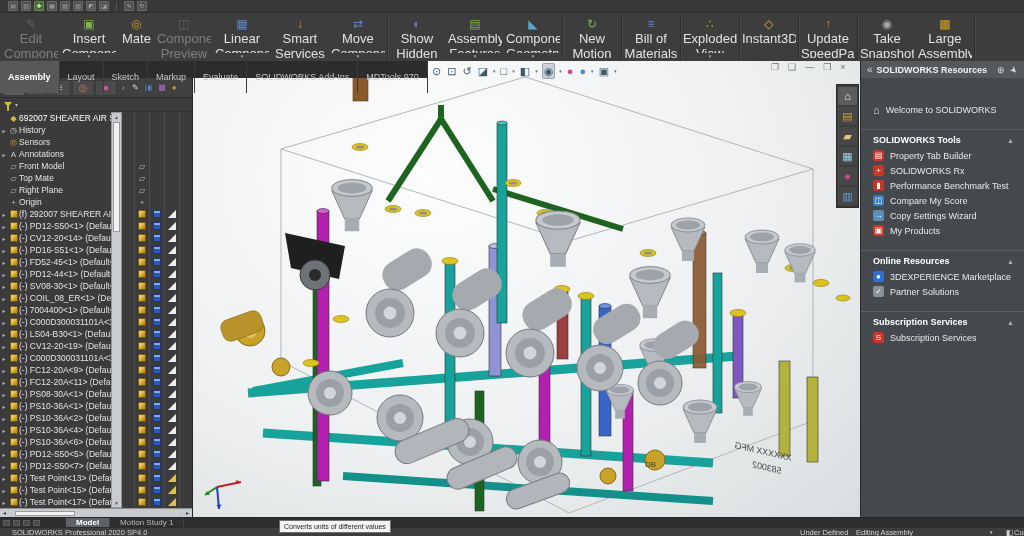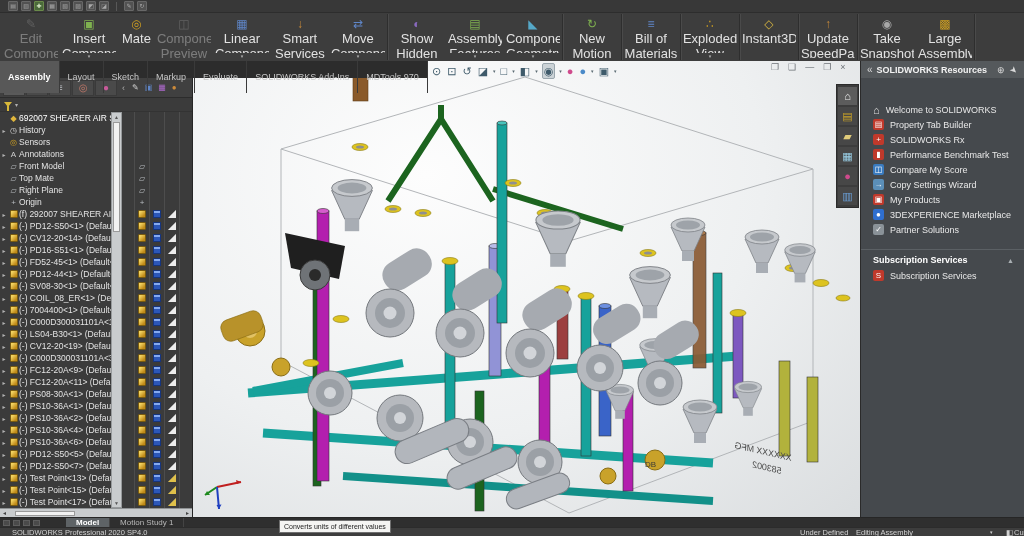--- a/index.html
+++ b/index.html
@@ -1101,20 +1101,24 @@
     <span id="tp-collapse">«</span>
     <span id="tp-title">SOLIDWORKS Resources</span>
     <span class="tp-hicon">⊕</span>
     <span class="tp-hicon" style="display:inline-block;transform:rotate(45deg)">➤</span>
   </div>
   <div id="tp-body">
       <div class="tp-item tp-welcome">
         <span style="font-size: 11px; color: rgb(216, 216, 216);">⌂</span>
         <span>Welcome to SOLIDWORKS</span>
       </div>
+      <div class="tp-section">
+        <span class="tp-sectitle">SOLIDWORKS Tools</span>
+        <span class="tp-chev">▲</span>
+      </div>
       <div class="tp-item">
         <span class="tp-chip" style="background: rgb(192, 57, 43);">▤</span>
         <span>Property Tab Builder</span>
       </div>
       <div class="tp-item">
         <span class="tp-chip" style="background: rgb(192, 57, 43);">+</span>
         <span>SOLIDWORKS Rx</span>
       </div>
       <div class="tp-item">
         <span class="tp-chip" style="background: rgb(192, 57, 43);">▮</span>
@@ -1124,20 +1128,24 @@
         <span class="tp-chip" style="background: rgb(58, 123, 191);">◫</span>
         <span>Compare My Score</span>
       </div>
       <div class="tp-item">
         <span class="tp-chip" style="background: rgb(91, 143, 185);">→</span>
         <span>Copy Settings Wizard</span>
       </div>
       <div class="tp-item">
         <span class="tp-chip" style="background: rgb(192, 57, 43);">▣</span>
         <span>My Products</span>
+      </div>
+      <div class="tp-section">
+        <span class="tp-sectitle">Online Resources</span>
+        <span class="tp-chev">▲</span>
       </div>
       <div class="tp-item">
         <span class="tp-chip" style="background: rgb(47, 111, 208);">●</span>
         <span>3DEXPERIENCE Marketplace</span>
       </div>
       <div class="tp-item">
         <span class="tp-chip" style="background: rgb(138, 146, 152);">✓</span>
         <span>Partner Solutions</span>
       </div>
       <div class="tp-section">

